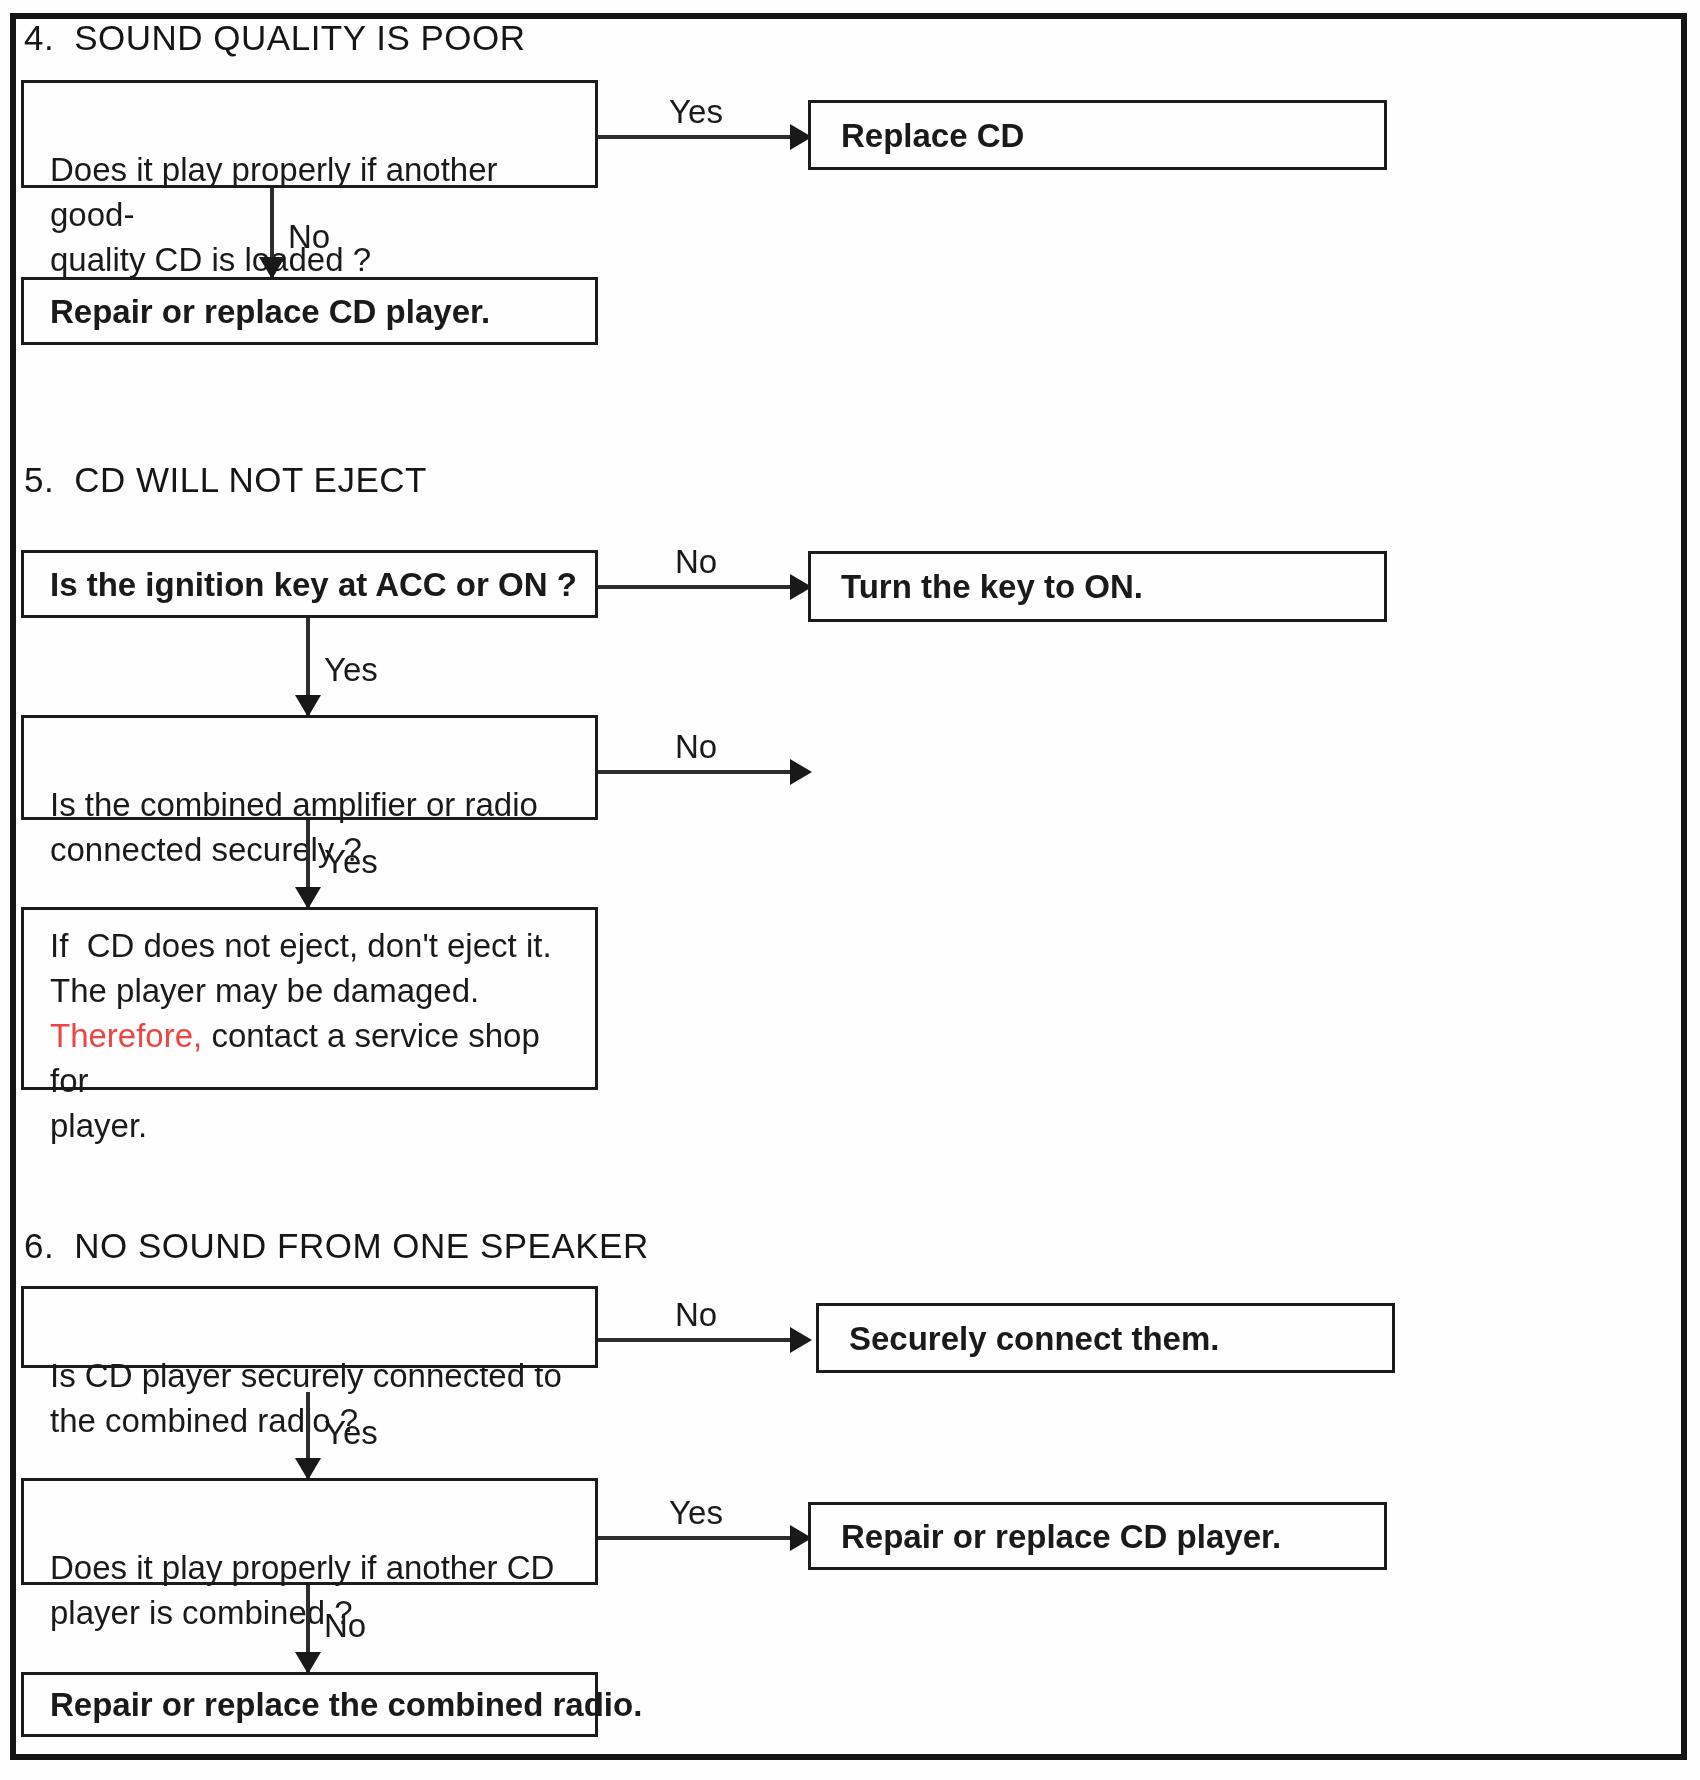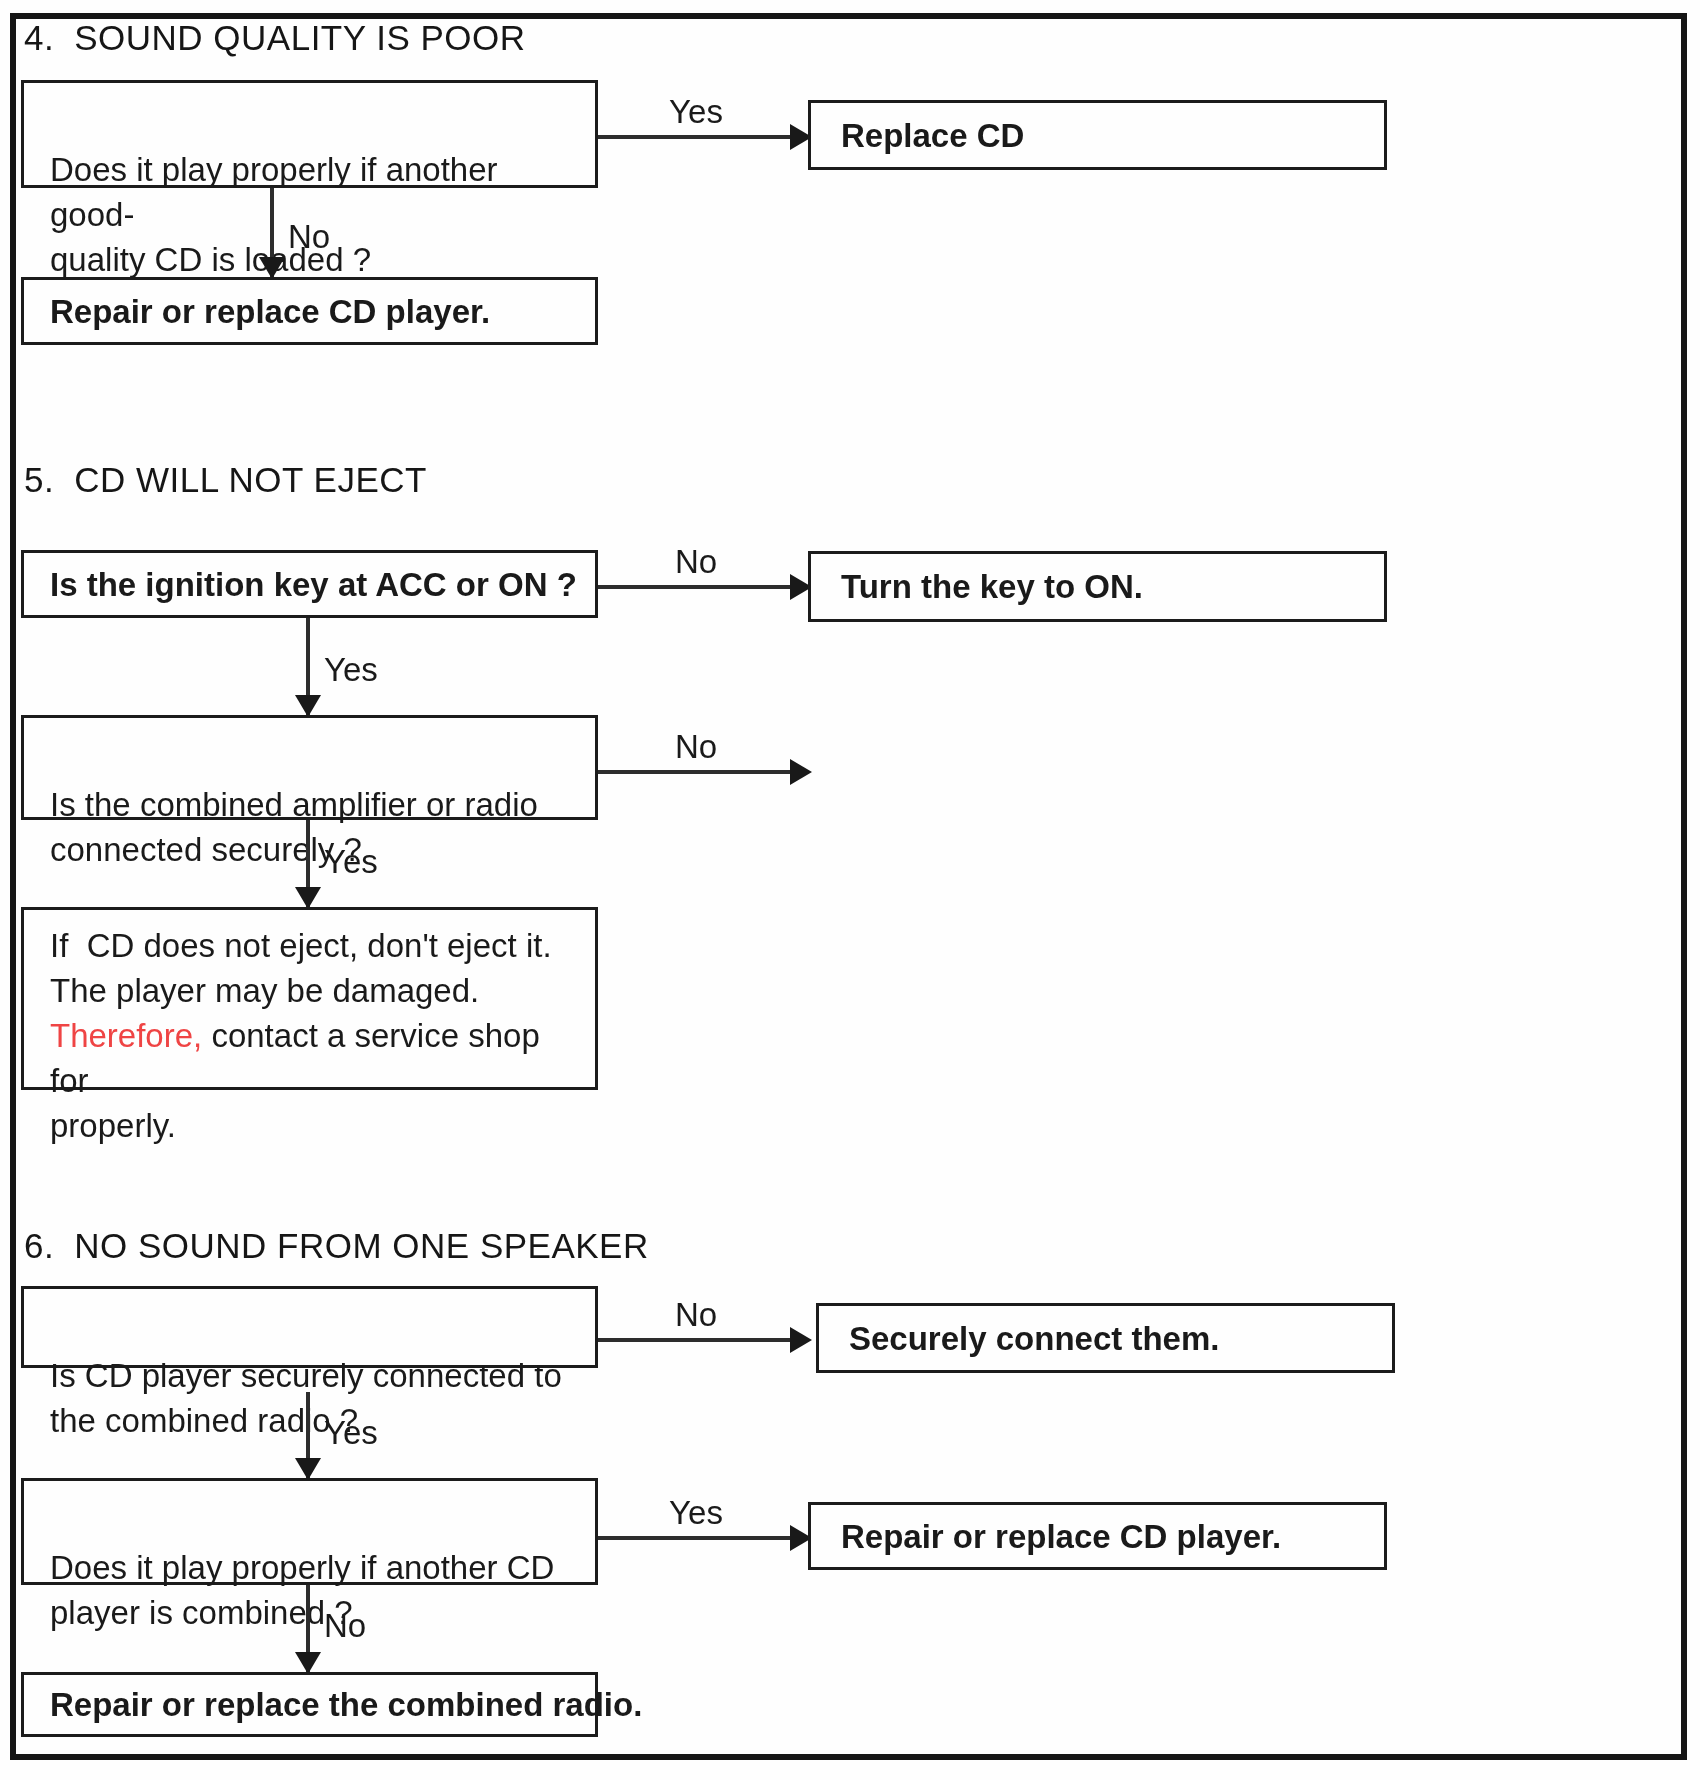--- a/index.html
+++ b/index.html
@@ -155,21 +155,21 @@
 
   <div class="varrow va5b">
     <span class="head"></span>
   </div>
   <div class="vlabel vl5b">Yes</div>
 
   <div class="box lbox b-s5n">
     <div class="note-line">If  CD does not eject, don't eject it.</div>
     <div class="note-line">The player may be damaged.</div>
     <div class="note-line"><span class="muted">Therefore,</span><span> contact a service shop for</span></div>
-    <div class="note-line">properly.</div>
+    <div class="note-line">player.</div>
   </div>
 
   <div class="heading h6">
     <span>6.</span>
     <span>NO SOUND FROM ONE SPEAKER</span>
   </div>
 
   <div class="box lbox ml b-s6q1">
     <span>Is CD player securely connected to
 the combined radio ?</span>

